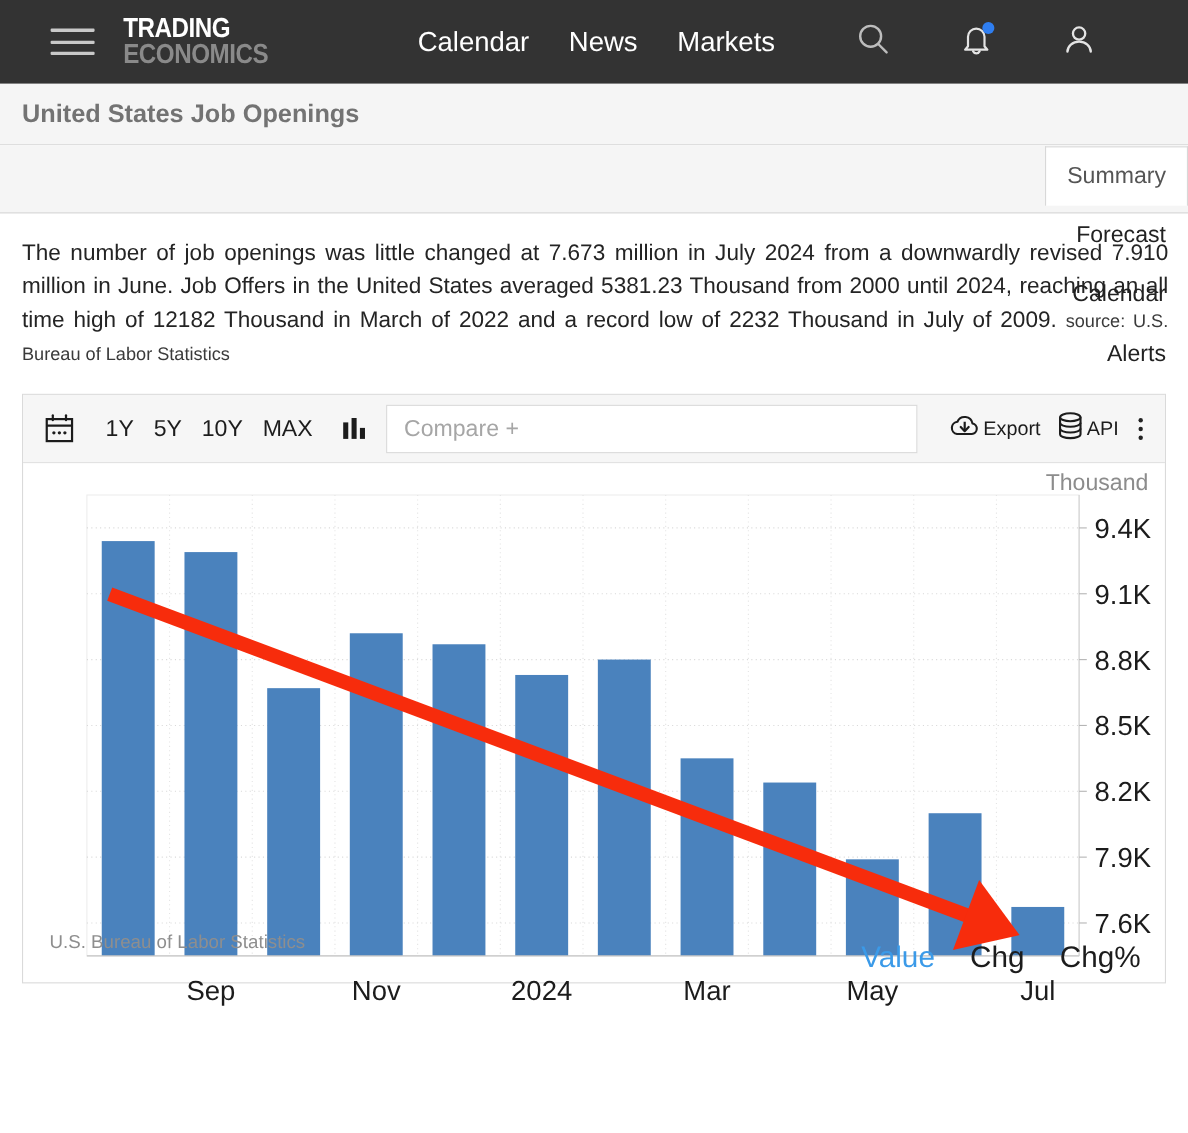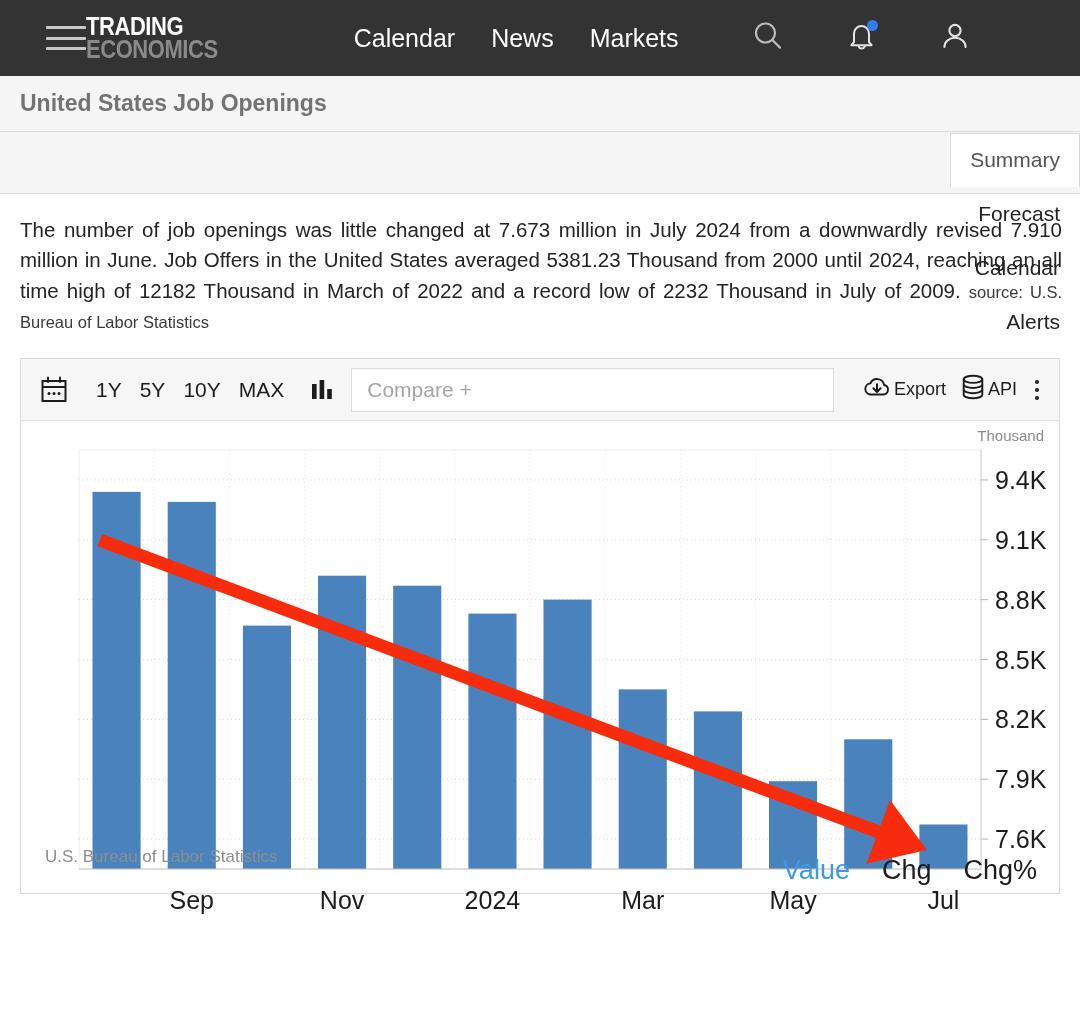--- a/index.html
+++ b/index.html
@@ -16,21 +16,21 @@
     background: #333333;
     display: flex; align-items: center;
     position: relative;
   }
   #hamburger {
     margin-left: 46px; width: 40px; height: 32px;
     display: flex; flex-direction: column; justify-content: space-between;
     padding: 4px 0; cursor: pointer;
   }
   #hamburger i { display: block; height: 3px; background: #c9c9c9; border-radius: 1px; width: 100%; }
-  #logo { line-height: 0.92; cursor: pointer; }
+  #logo { margin-left: 26px; line-height: 0.92; cursor: pointer; }
   #logo .l1 {
     display: block; color: #ffffff; font-weight: 700;
     font-size: 25px; letter-spacing: -0.5px;
     transform: scaleX(0.88); transform-origin: left center;
     font-family: "Liberation Sans Narrow", "Liberation Sans", sans-serif;
   }
   #logo .l2 {
     display: block; color: #8a8a8a; font-weight: 700;
     font-size: 25px; letter-spacing: -0.5px;
     transform: scaleX(0.88); transform-origin: left center;
@@ -113,21 +113,21 @@
     display: flex; align-items: center; gap: 2px;
     cursor: pointer; font-size: 18px; color: #1c1c1c;
     margin-left: 14px; white-space: nowrap;
   }
   #kebab { margin-left: 18px; margin-right: 6px; cursor: pointer; display: flex; flex-direction: column; gap: 4px; align-items: center;}
   #kebab i { width: 4px; height: 4px; background: #222; border-radius: 50%; display: block; }
 
   
   #unitlabel {
     position: absolute; right: 15px; top: 68px;
-    font-size: 15px; color: #8c8c8c;
+    font-size: 21px; color: #8c8c8c;
   }
   #plotwrap { position: absolute; left: 0; top: 62px; width: 1078px; height: 592px; }
   #plotsvg { display: block; }
 
   
   #cardfoot {
     position: absolute; left: 0; bottom: 0; width: 100%;
     height: 46px; display: flex; 
     padding: 0 22px 0 24px;
   }

